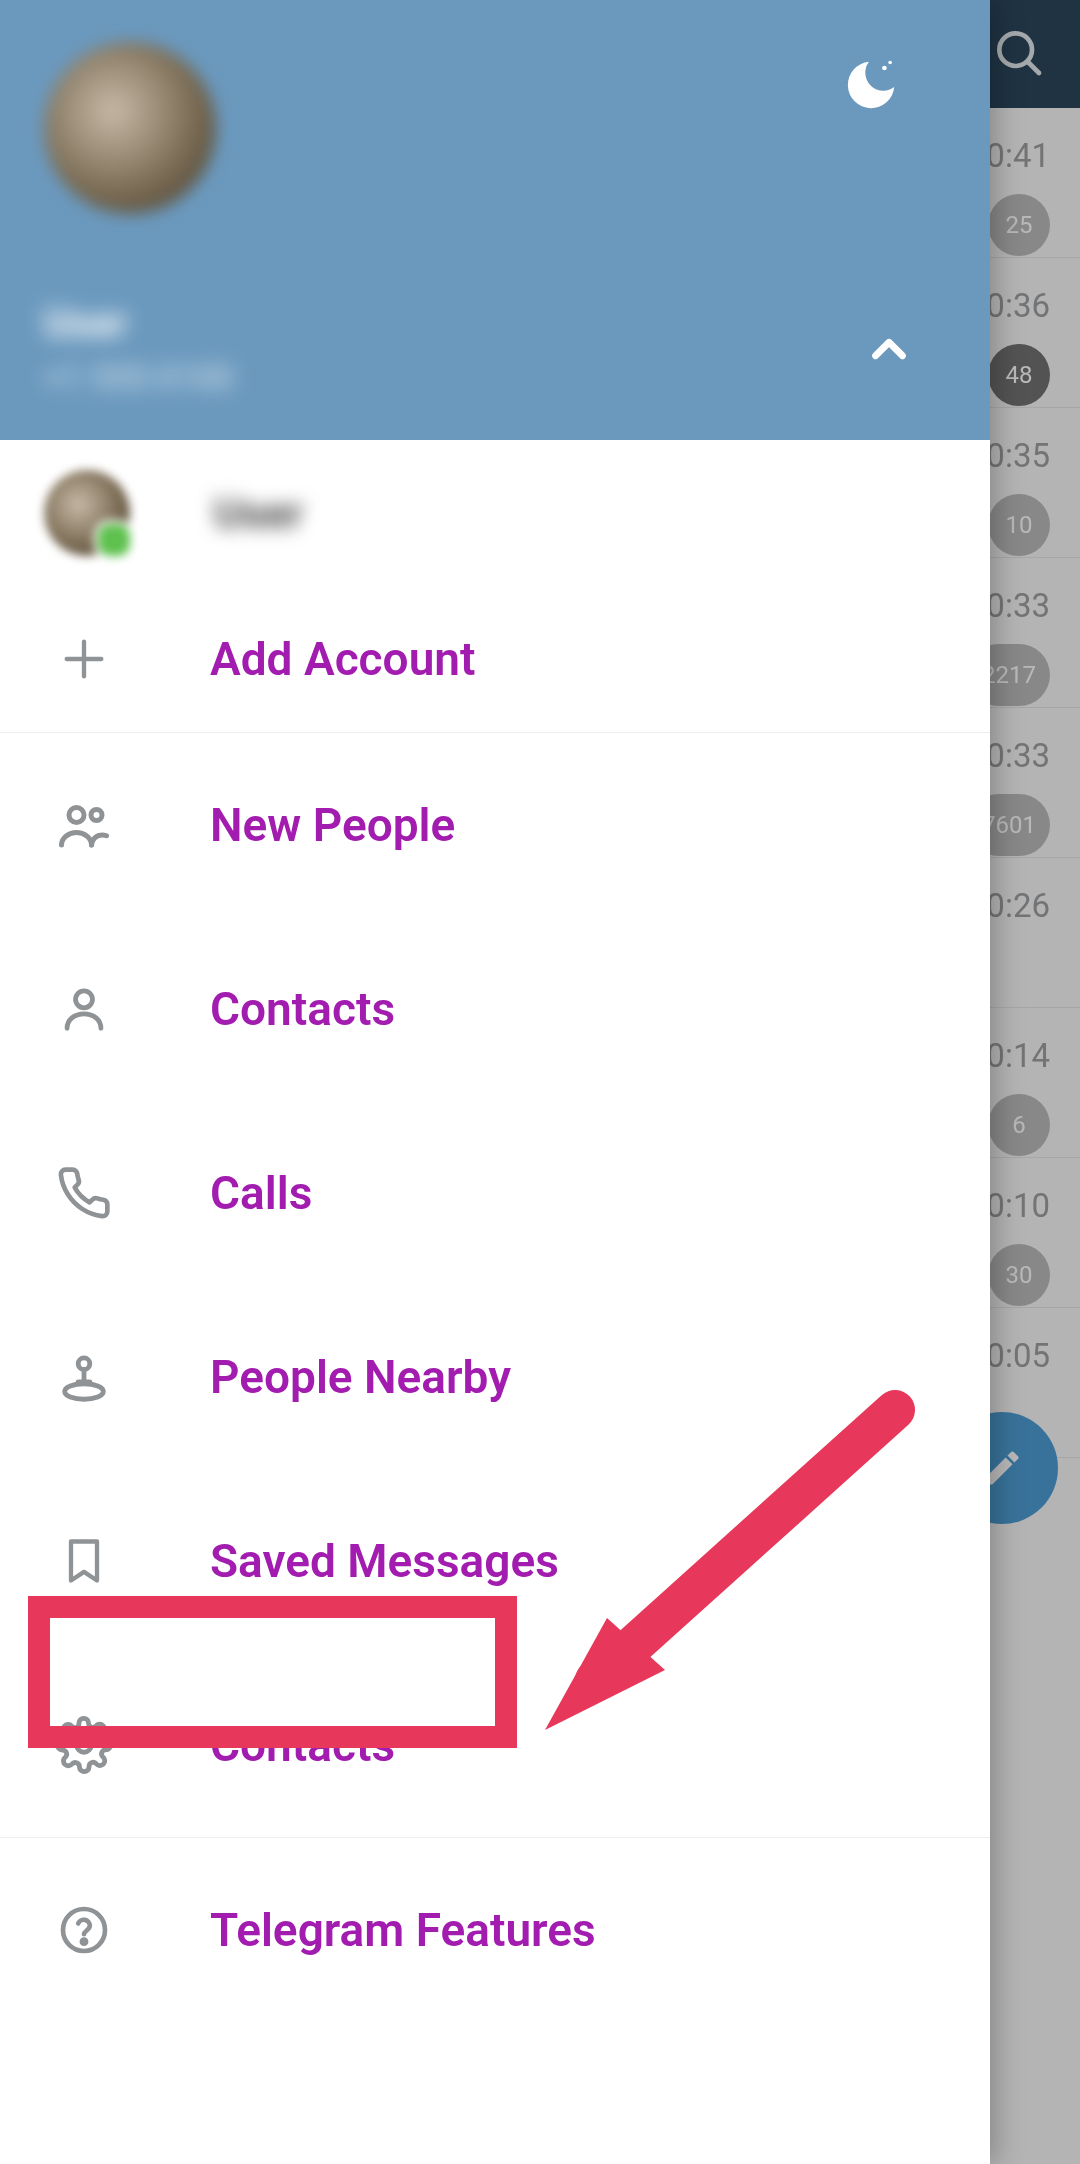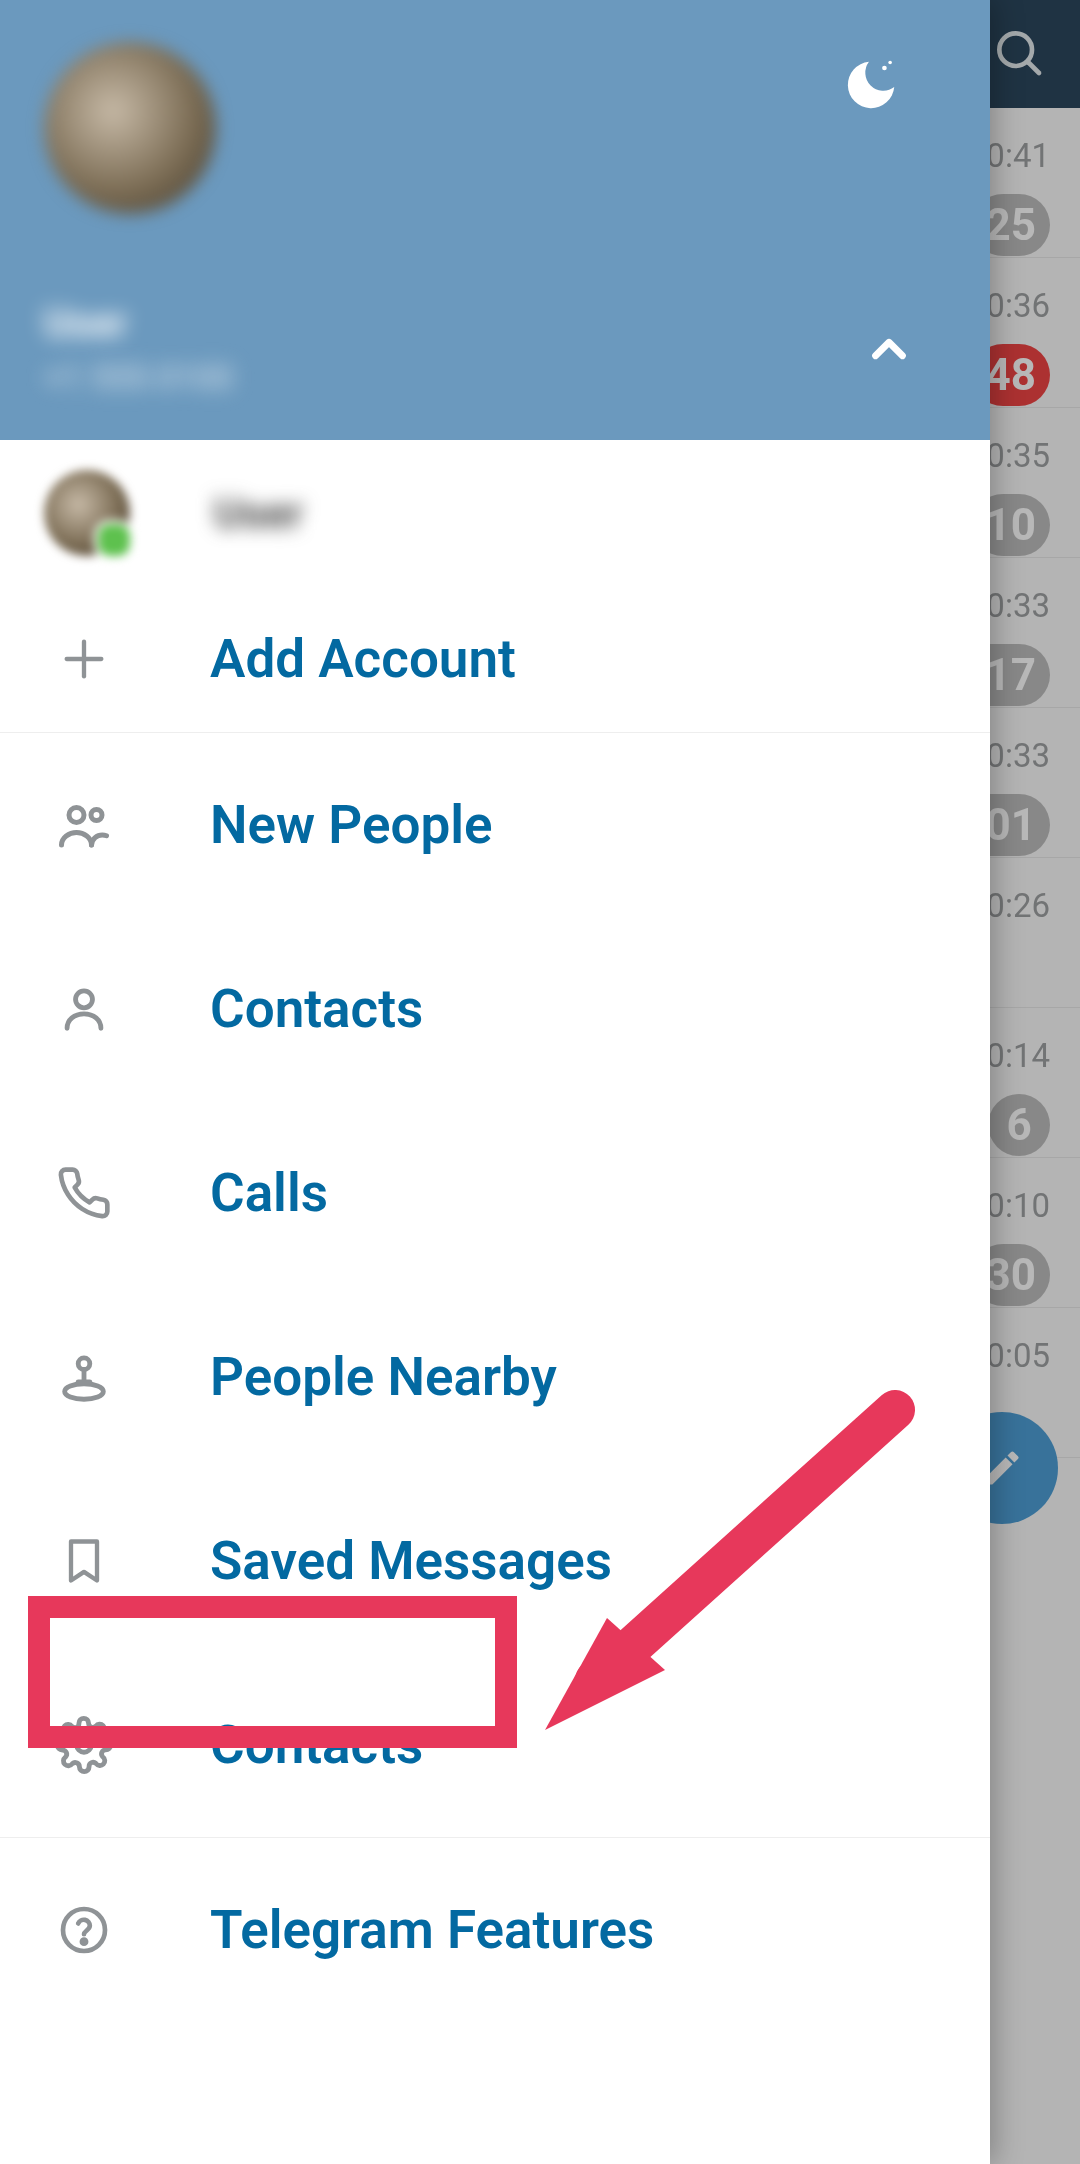--- a/index.html
+++ b/index.html
@@ -16,24 +16,24 @@
       background: #2c475e; z-index: 2;
       display: flex; align-items: center; justify-content: flex-end;
     }
     .search-icon { margin-right: 34px; color: #e4eaee; }
 
     .chat-row { position: absolute; right: 0; width: 420px; height: 150px; border-bottom: 1px solid #e8e8e8; z-index: 2; }
     .chat-time { position: absolute; right: 30px; top: 28px; color: #9fa1a3; font-size: 33px; }
     .chat-badge {
       position: absolute; right: 30px; top: 86px;
       min-width: 62px; height: 62px; border-radius: 31px;
-      background: #bdbdbd; color: #fff; font-size: 44px; font-weight: 700;
+      background: #bdbdbd; color: #fff; font-size: 24px; font-weight: 400;
       display: flex; align-items: center; justify-content: center; padding: 0 14px;
     }
-    .chat-badge.green { background: #ef4444; }
+    .chat-badge.green { background: #737373; }
     .chat-check { position: absolute; right: 128px; top: 30px; color: #2aa525; }
 
     
     .dim-overlay { position: absolute; top: 0; right: 0; width: 420px; height: 100%; background: rgba(0,0,0,0.28); z-index: 3; }
 
     
     .fab {
       position: absolute; right: 22px; bottom: 640px; width: 112px; height: 112px;
       border-radius: 56px; background: #4e9fd6;
       display: flex; align-items: center; justify-content: center;
@@ -67,21 +67,21 @@
 
     
     .account-row, .menu-item {
       display: flex; align-items: center; height: 146px; padding-left: 44px;
     }
     .account-row .mini-avatar { width: 86px; height: 86px; border-radius: 43px; background: radial-gradient(circle at 40% 40%, #c6b9a6, #7c6d55 55%, #3d3426); position: relative; filter: blur(5px); }
     .mini-avatar::after { content:""; position:absolute; right:-4px; bottom:-4px; width: 32px; height:32px; border-radius:16px; background:#5ec14e; border: 4px solid #fff; }
     .account-row .mini-name { margin-left: 84px; font-size: 43px; font-weight: 600; color: #3a3a3a; filter: blur(9px); }
 
     .menu-item .icon-wrap { width: 80px; color: #8f9396; display:flex; align-items:center; justify-content:center; }
-    .menu-item .label { margin-left: 86px; font-size: 53px; font-weight: 600; color: #0369a1; }
+    .menu-item .label { margin-left: 86px; font-size: 46px; font-weight: 600; color: #a21caf; }
     .divider { height: 1px; background: #eeeeee; }
 
     .highlight-box {
       position: absolute; left: 28px; top: 1596px; width: 489px; height: 152px;
       border: 22px solid #e7385b; z-index: 7;
     }
     .arrow-anno {
       position: absolute; z-index: 7; left: 525px; top: 1370px;
     }
 

